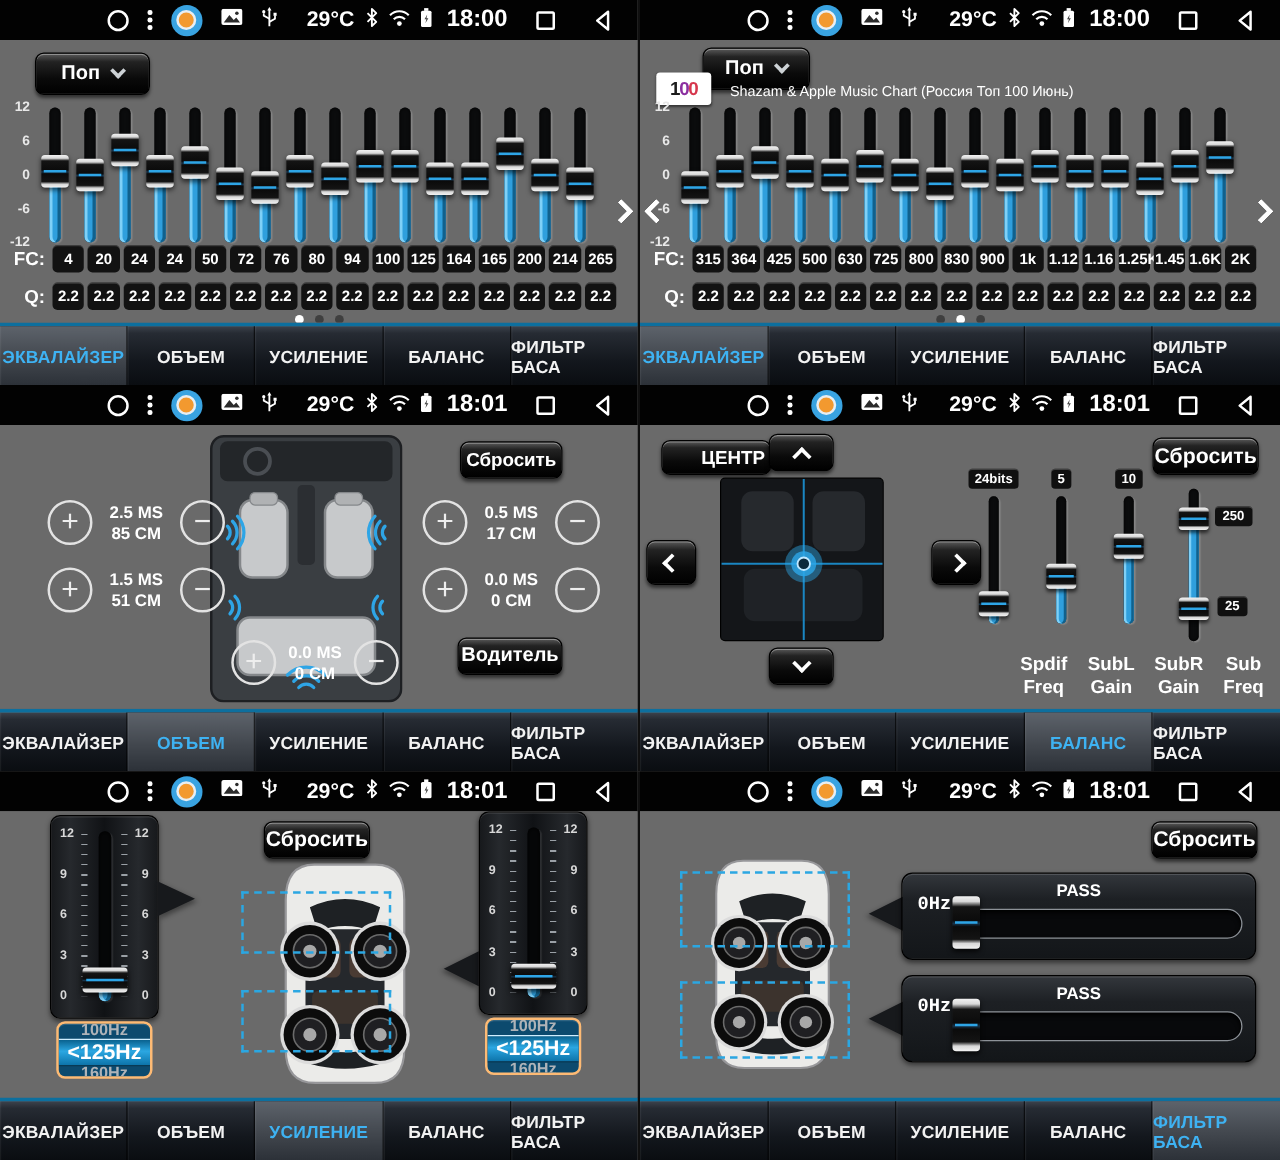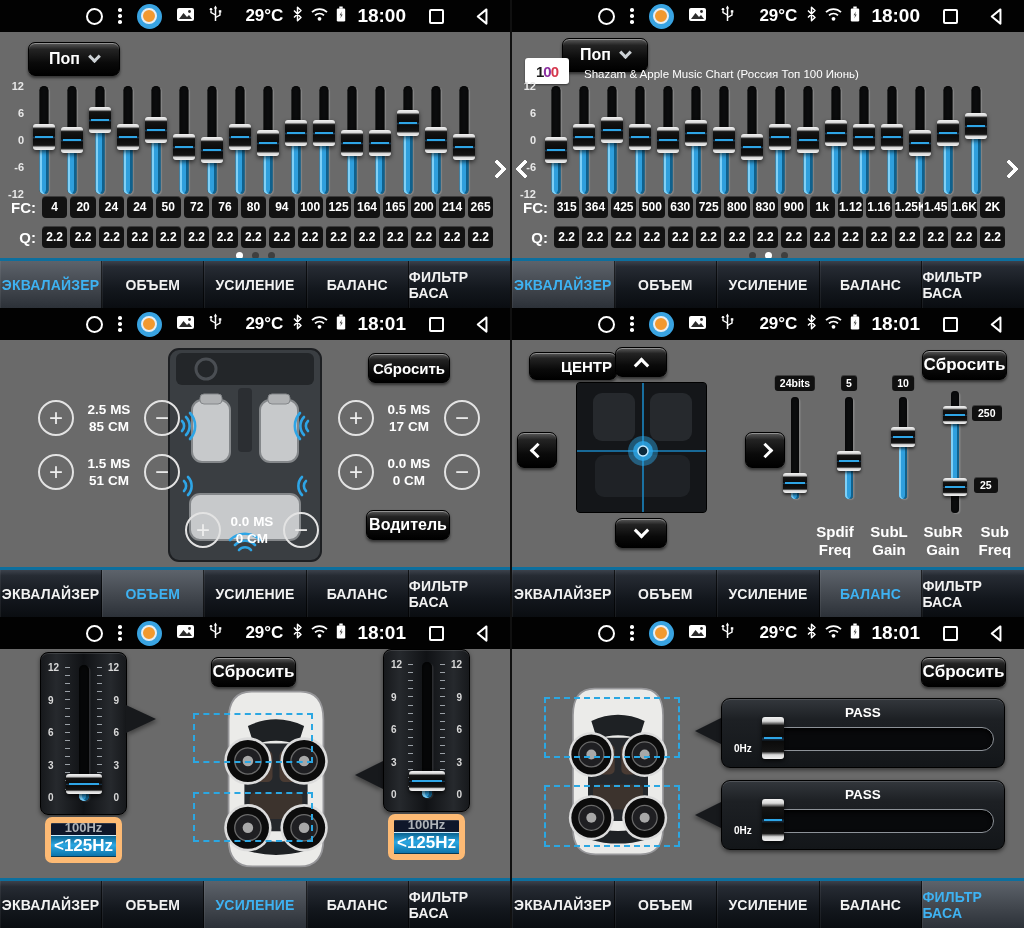--- a/index.html
+++ b/index.html
@@ -114,39 +114,39 @@
   .gf-ticks { position:absolute; top:14px; height:130px; width:5px;
               background:repeating-linear-gradient(180deg,#9aa0a6 0 1px,transparent 1px 8.1px); }
   .gf-track { position:absolute; left:50%; transform:translateX(-50%); top:12px; height:136px; width:10px;
               background:#060708; border-radius:5px; box-shadow:inset 0 0 4px #000, 1.5px 1px 1px rgba(255,255,255,.1); }
   .gf-fill { position:absolute; left:50%; transform:translateX(-50%); width:10px; background:#2f9fdd;
              box-shadow:inset 3px 0 0 #7fd0f7, inset -3px 0 0 #10618d; border-radius:0 0 5px 5px; }
   .gf-handle { position:absolute; left:50%; transform:translateX(-50%); width:36px; height:20px; border-radius:3px;
                background:linear-gradient(180deg,#f2f2f2 0%,#d8d8d8 12%,#141414 22%,#0b0b0b 46%,#17334a 52%,#0b0b0b 58%,#141414 80%,#d8d8d8 88%,#f2f2f2 100%);
                box-shadow:0 2px 4px rgba(0,0,0,.7); }
   .gf-handle::after { content:""; position:absolute; left:3px; right:3px; top:46%; height:2px; background:#2ea5e6; }
-  .freq-picker { position:absolute; width:77px; height:46px; border-radius:7px; border:6px solid #fdba74;
-                 background:#0f172a; overflow:hidden; text-align:center;
+  .freq-picker { position:absolute; width:77px; height:46px; border-radius:7px; border:2px solid #fdba74;
+                 background:#0c4a6e; overflow:hidden; text-align:center;
                  box-shadow:inset 0 1px 0 rgba(255,255,255,.15); }
   .fp-row { height:12px; color:#aeb3b8; font-size:13px; font-weight:bold; line-height:10px; overflow:hidden; }
   .fp-sel { height:22px; display:flex; align-items:center; justify-content:center; color:#fff; font-size:17px; font-weight:bold;
             background:linear-gradient(180deg,#0a628f 0%,#2ba7e2 45%,#0d74aa 100%);
             border-top:1px solid #cfeeff; border-bottom:1px solid #083a55; }
   .tail-r { position:absolute; width:0; height:0; border-top:14px solid transparent; border-bottom:14px solid transparent;
             border-left:30px solid #17191c; filter:drop-shadow(2px 2px 2px rgba(0,0,0,.4)); }
   .tail-l { position:absolute; width:0; height:0; border-top:14px solid transparent; border-bottom:14px solid transparent;
             border-right:28px solid #17191c; filter:drop-shadow(-2px 2px 2px rgba(0,0,0,.4)); }
   .dash-box { position:absolute; border:2.5px dashed #2ba7e2; }
 
   
   .pass-box { position:absolute; width:284px; height:70px; border-radius:9px; border:1px solid #000;
               background:linear-gradient(180deg,#33373c 0%,#1d2024 30%,#131619 100%);
               box-shadow:inset 0 1px 0 rgba(255,255,255,.15), 0 2px 4px rgba(0,0,0,.5); }
   .pass-title { position:absolute; top:6px; left:0; right:0; text-align:center; color:#fff; font-size:13.5px; font-weight:bold; }
-  .pass-val { position:absolute; left:12px; top:44px; color:#fff; font-size:10px; font-weight:bold; }
+  .pass-val { position:absolute; left:12px; top:16px; color:#fff; font-size:15px; font-weight:bold;font-family:Liberation Mono, monospace; }
   .pass-track { position:absolute; left:48px; right:10px; top:28px; height:24px; border-radius:12px;
                 background:#08090b; border:1px solid #8d9298; box-shadow:inset 0 2px 4px #000; }
   .pass-handle { position:absolute; left:40px; top:18px; width:22px; height:42px; border-radius:3px;
                  background:linear-gradient(180deg,#f2f2f2 0%,#d8d8d8 10%,#141414 20%,#0b0b0b 46%,#17334a 52%,#0b0b0b 58%,#141414 82%,#d8d8d8 90%,#f2f2f2 100%);
                  box-shadow:0 2px 4px rgba(0,0,0,.7); }
   .pass-handle::after { content:""; position:absolute; left:2px; right:2px; top:47%; height:2.5px; background:#2ea5e6; }
 
   .title-overlay { position:absolute; z-index:60; top:26px; left:0; width:1024px; text-align:center;
                    font-size:37px; font-weight:bold; color:#fff; letter-spacing:.5px;
                    text-shadow:-2px -2px 0 #2b2b2b, 2px -2px 0 #2b2b2b, -2px 2px 0 #2b2b2b, 2px 2px 0 #2b2b2b, 0 4px 7px rgba(0,0,0,.55);

